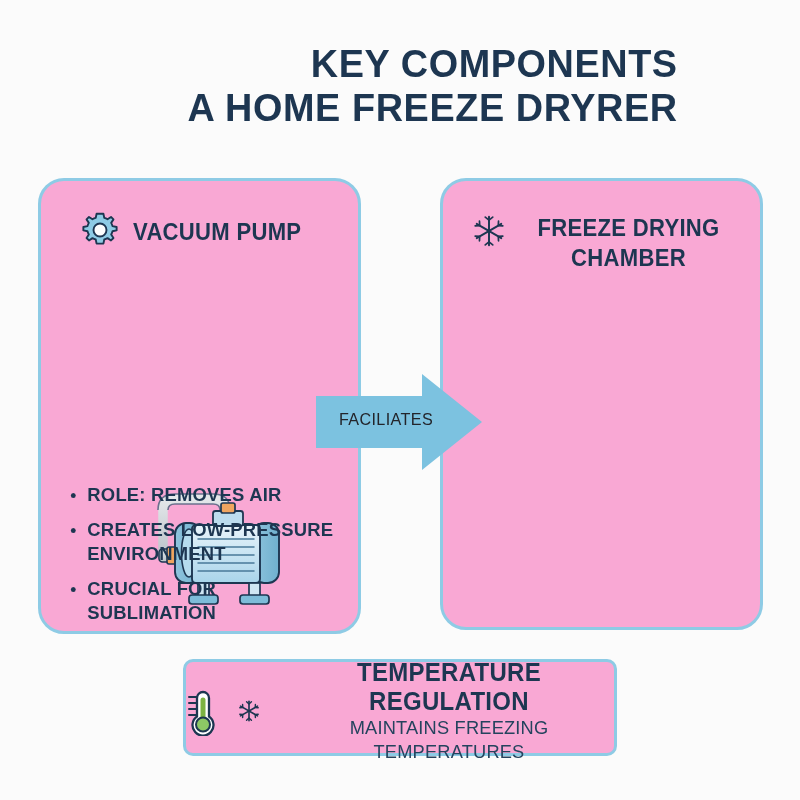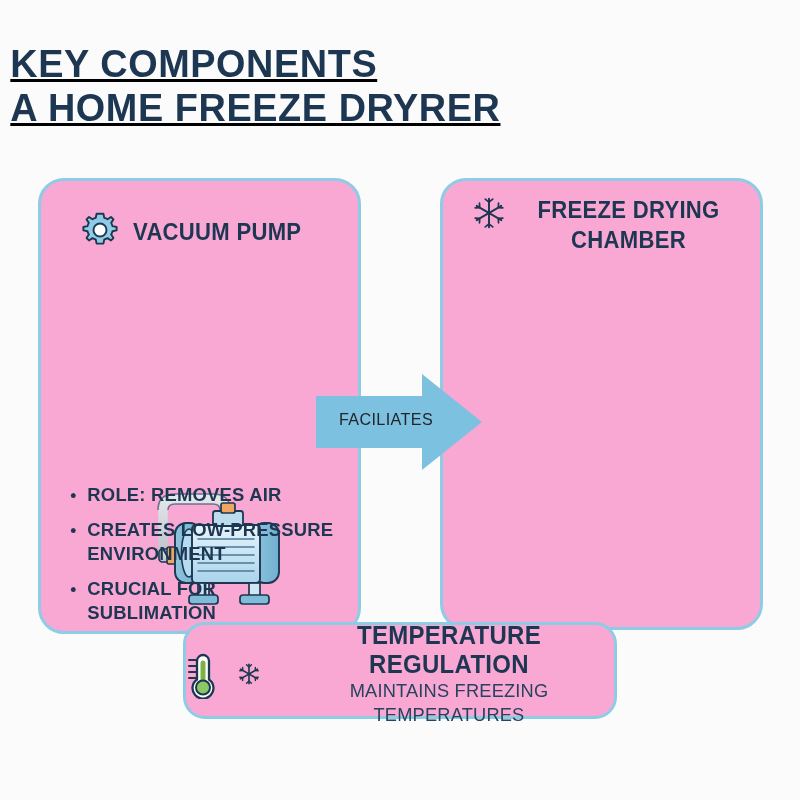--- a/index.html
+++ b/index.html
@@ -21,22 +21,21 @@
     width: 800px;
     height: 800px;
   }
 
   
   .title-block {
     position: absolute;
     left: 0;
     top: 42px;
     width: 688px;
-    text-align: left;
-    text-decoration: underline;
+    text-align: right;
   }
   .title-line {
     font-family: "Liberation Sans Narrow", "Liberation Sans", sans-serif;
     font-weight: bold;
     font-size: 39px;
     line-height: 44px;
     letter-spacing: 0.6px;
     color: #1d3651;
     text-transform: uppercase;
     transform: scaleX(0.97);
@@ -46,43 +45,43 @@
   .card {
     position: absolute;
     background: #f9a8d4;
     border: 3px solid #8ecbe5;
     border-radius: 26px;
     box-sizing: border-box;
   }
   #card-left  { left: 38px;  top: 178px; width: 323px; height: 456px; }
   #card-right { left: 440px; top: 178px; width: 323px; height: 452px; }
   #card-bottom {
-    left: 183px; top: 622px; width: 434px; height: 97px;
-    border-radius: 22px;
+    left: 183px; top: 659px; width: 434px; height: 97px;
+    border-radius: 10px;
   }
 
   .card-header {
     position: absolute;
     display: flex;
     align-items: flex-start;
     gap: 14px;
   }
   .card-title {
     font-family: "Liberation Sans Narrow", "Liberation Sans", sans-serif;
     font-weight: bold;
     font-size: 23px;
     line-height: 30px;
     color: #1d3651;
     letter-spacing: 0.3px;
     text-transform: uppercase;
     transform: scaleX(0.96);
     transform-origin: left center;
   }
   #header-left  { left: 40px; top: 30px; align-items: center; }
-  #header-right { left: 28px; top: 14px; }
+  #header-right { left: 28px; top: 32px; }
   #header-right .card-title { text-align: center; width: 215px; transform-origin: center; }
 
   
   .bullets {
     position: absolute;
     list-style: none;
     margin: 4px;
     padding: 0;
   }
   #bullets-left  { left: 22px; top: 298px; width: 290px; }

